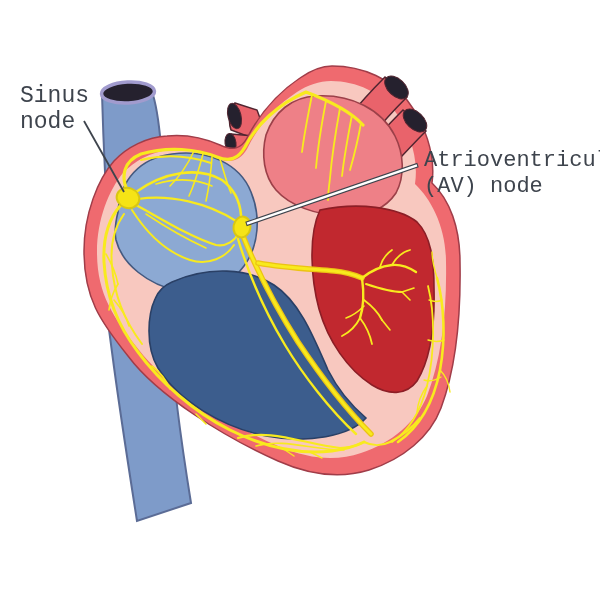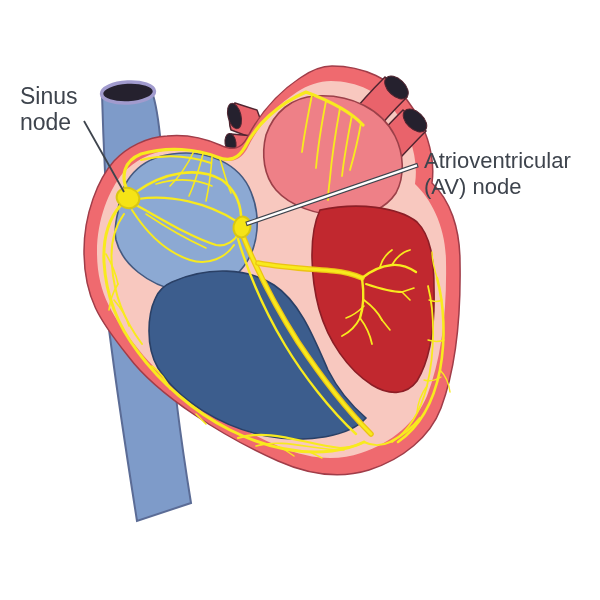--- a/index.html
+++ b/index.html
@@ -1,19 +1,19 @@
 <!DOCTYPE html>
 <html style="--background: #ffffff; --label-text: #3e444d; --leader-line: #3e444d; --leader-core: #ffffff; --outer-wall: #ef6a6f; --outer-wall-outline: #a03d49; --myocardium: #f8c8bf; --right-atrium: #8ca9d3; --right-atrium-outline: #44597f; --left-atrium: #ee8087; --left-atrium-outline: #9c4049; --left-ventricle: #c1282f; --left-ventricle-outline: #8c1e26; --right-ventricle: #3c5d8d; --right-ventricle-outline: #2a4066; --conduction-yellow: #f8ea1e; --conduction-deep: #ecc313; --node-fill: #f5e416; --node-outline: #d9c713; --vena-cava: #7e9bc9; --vena-cava-outline: #5b6c96; --vena-cava-rim: #a19bce; --vessel-lumen: #25212e; --pulmonary-vessel: #e9636b; --pulmonary-outline: #512530;"><head>
 <meta charset="utf-8">
 <style>
   html,body{margin:0;padding:0;}
   body{background:#fff;font-family:"Liberation Sans", sans-serif;}
   .stage{position:relative;width:600px;height:600px;background:var(--background,#fff);overflow:hidden;}
   .stage svg{position:absolute;left:0;top:0;}
-  .anno-label{position:absolute;color:var(--label-text,#3e444d);font-family:Liberation Sans, sans-serif;}
+  .anno-label{position:absolute;color:var(--label-text,#3e444d);font-family:Liberation Mono, monospace;}
   .anno-label.sinus{left:20px;top:83px;width:88px;font-size:23px;line-height:26px;}
   .anno-label.av{left:424px;top:148px;width:182px;font-size:22px;line-height:26px;}
   .cond{fill:none;stroke:var(--conduction-yellow);stroke-linecap:round;stroke-linejoin:round;}
   .cond2{fill:none;stroke:var(--conduction-deep);stroke-linecap:round;stroke-linejoin:round;}
 </style>
 </head>
 <body>
 
 <div class="stage">
 <svg width="600" height="600" viewBox="0 0 600 600">

